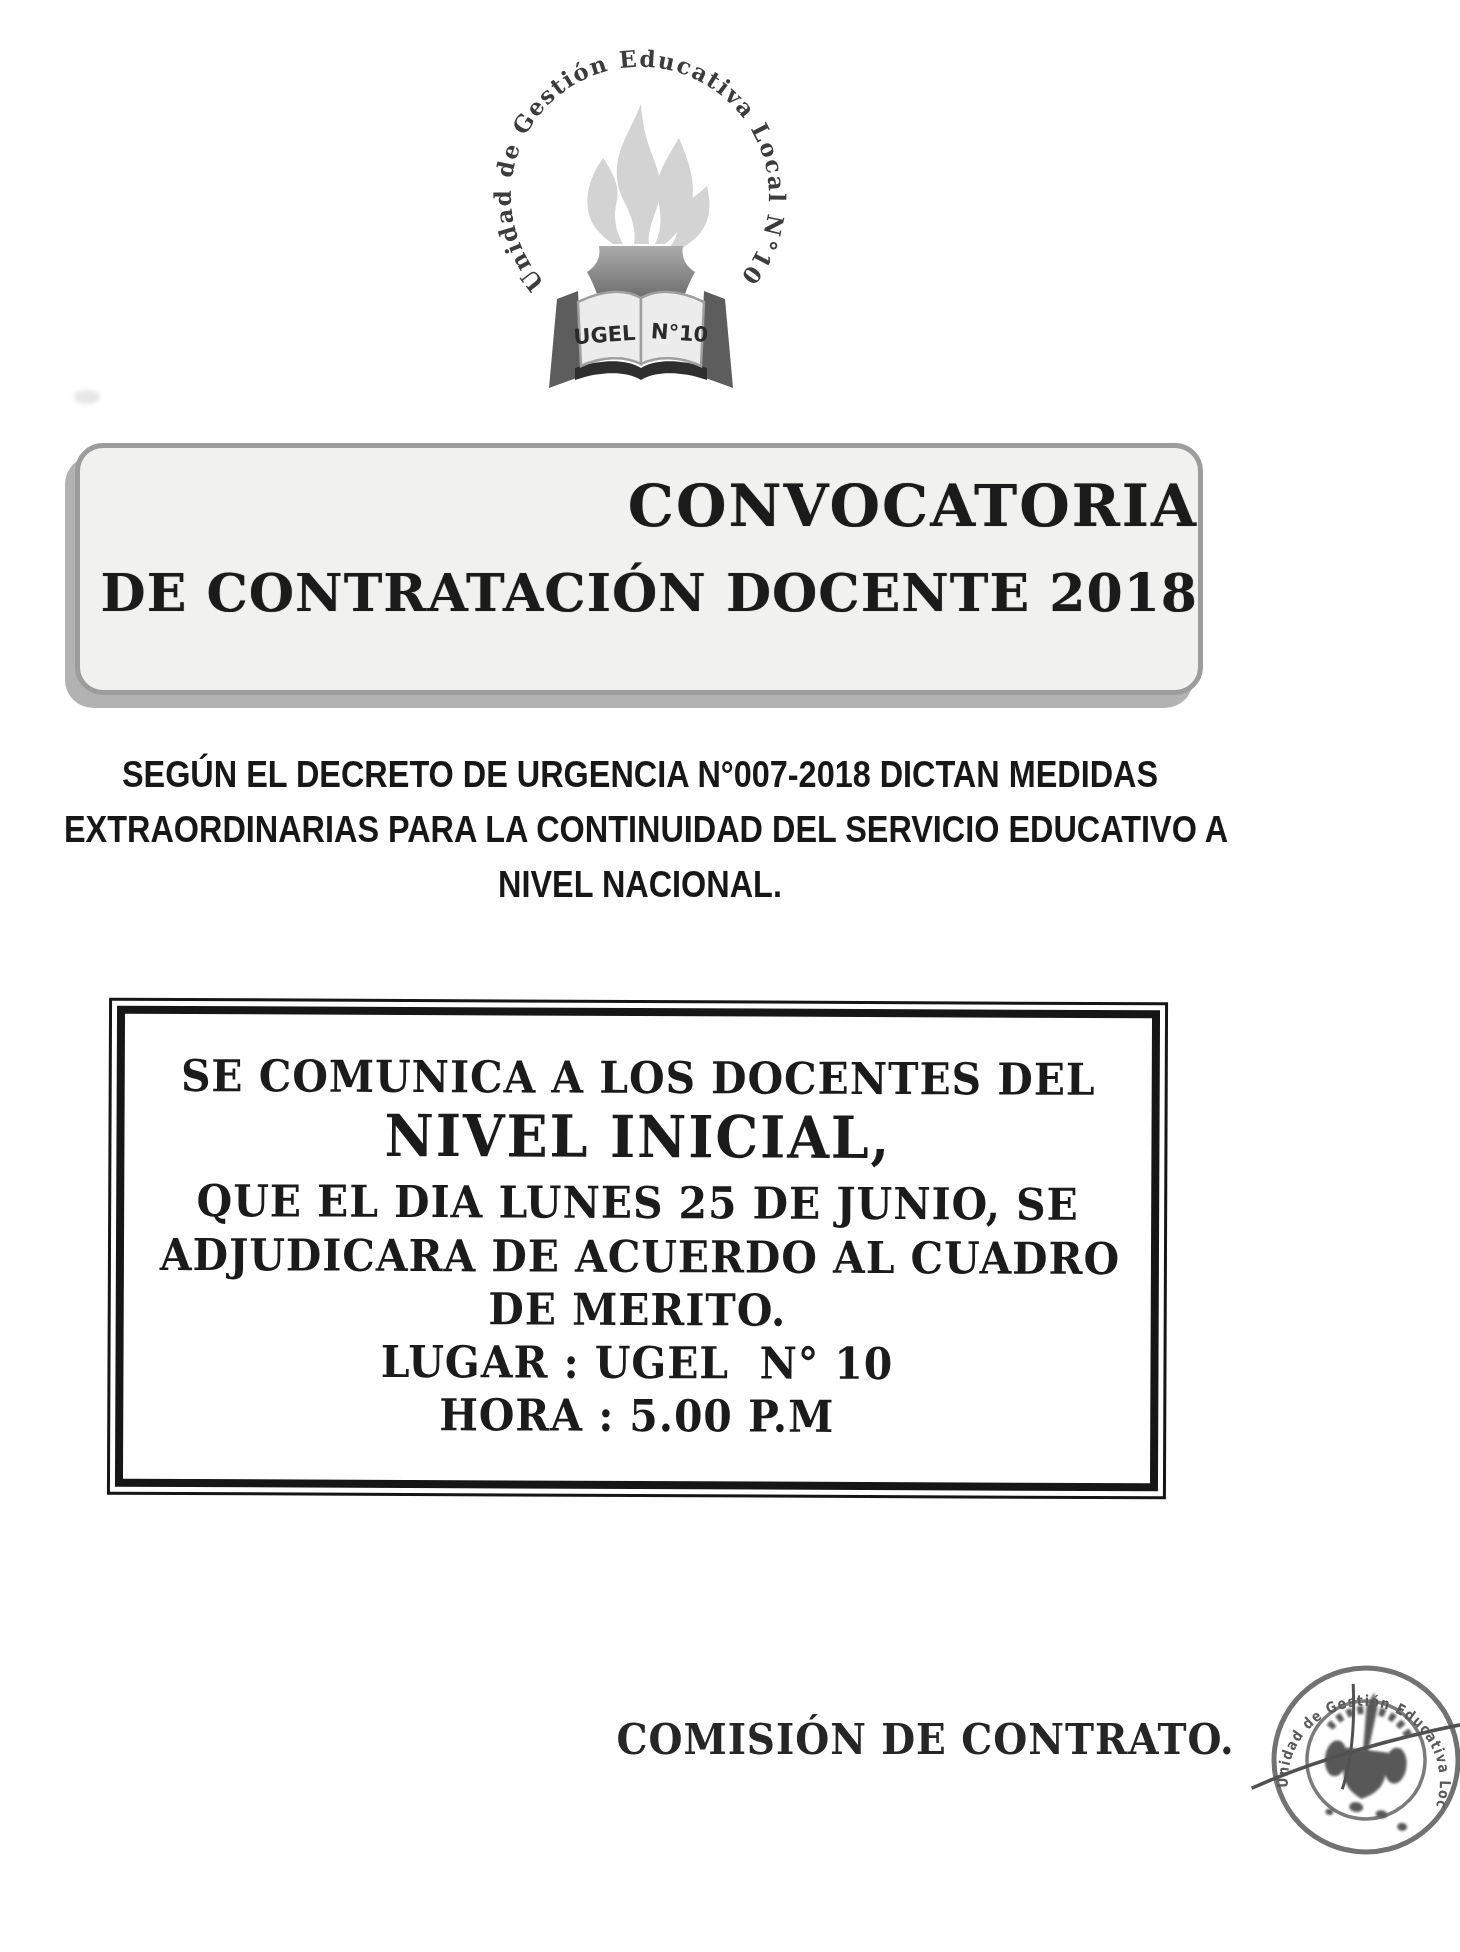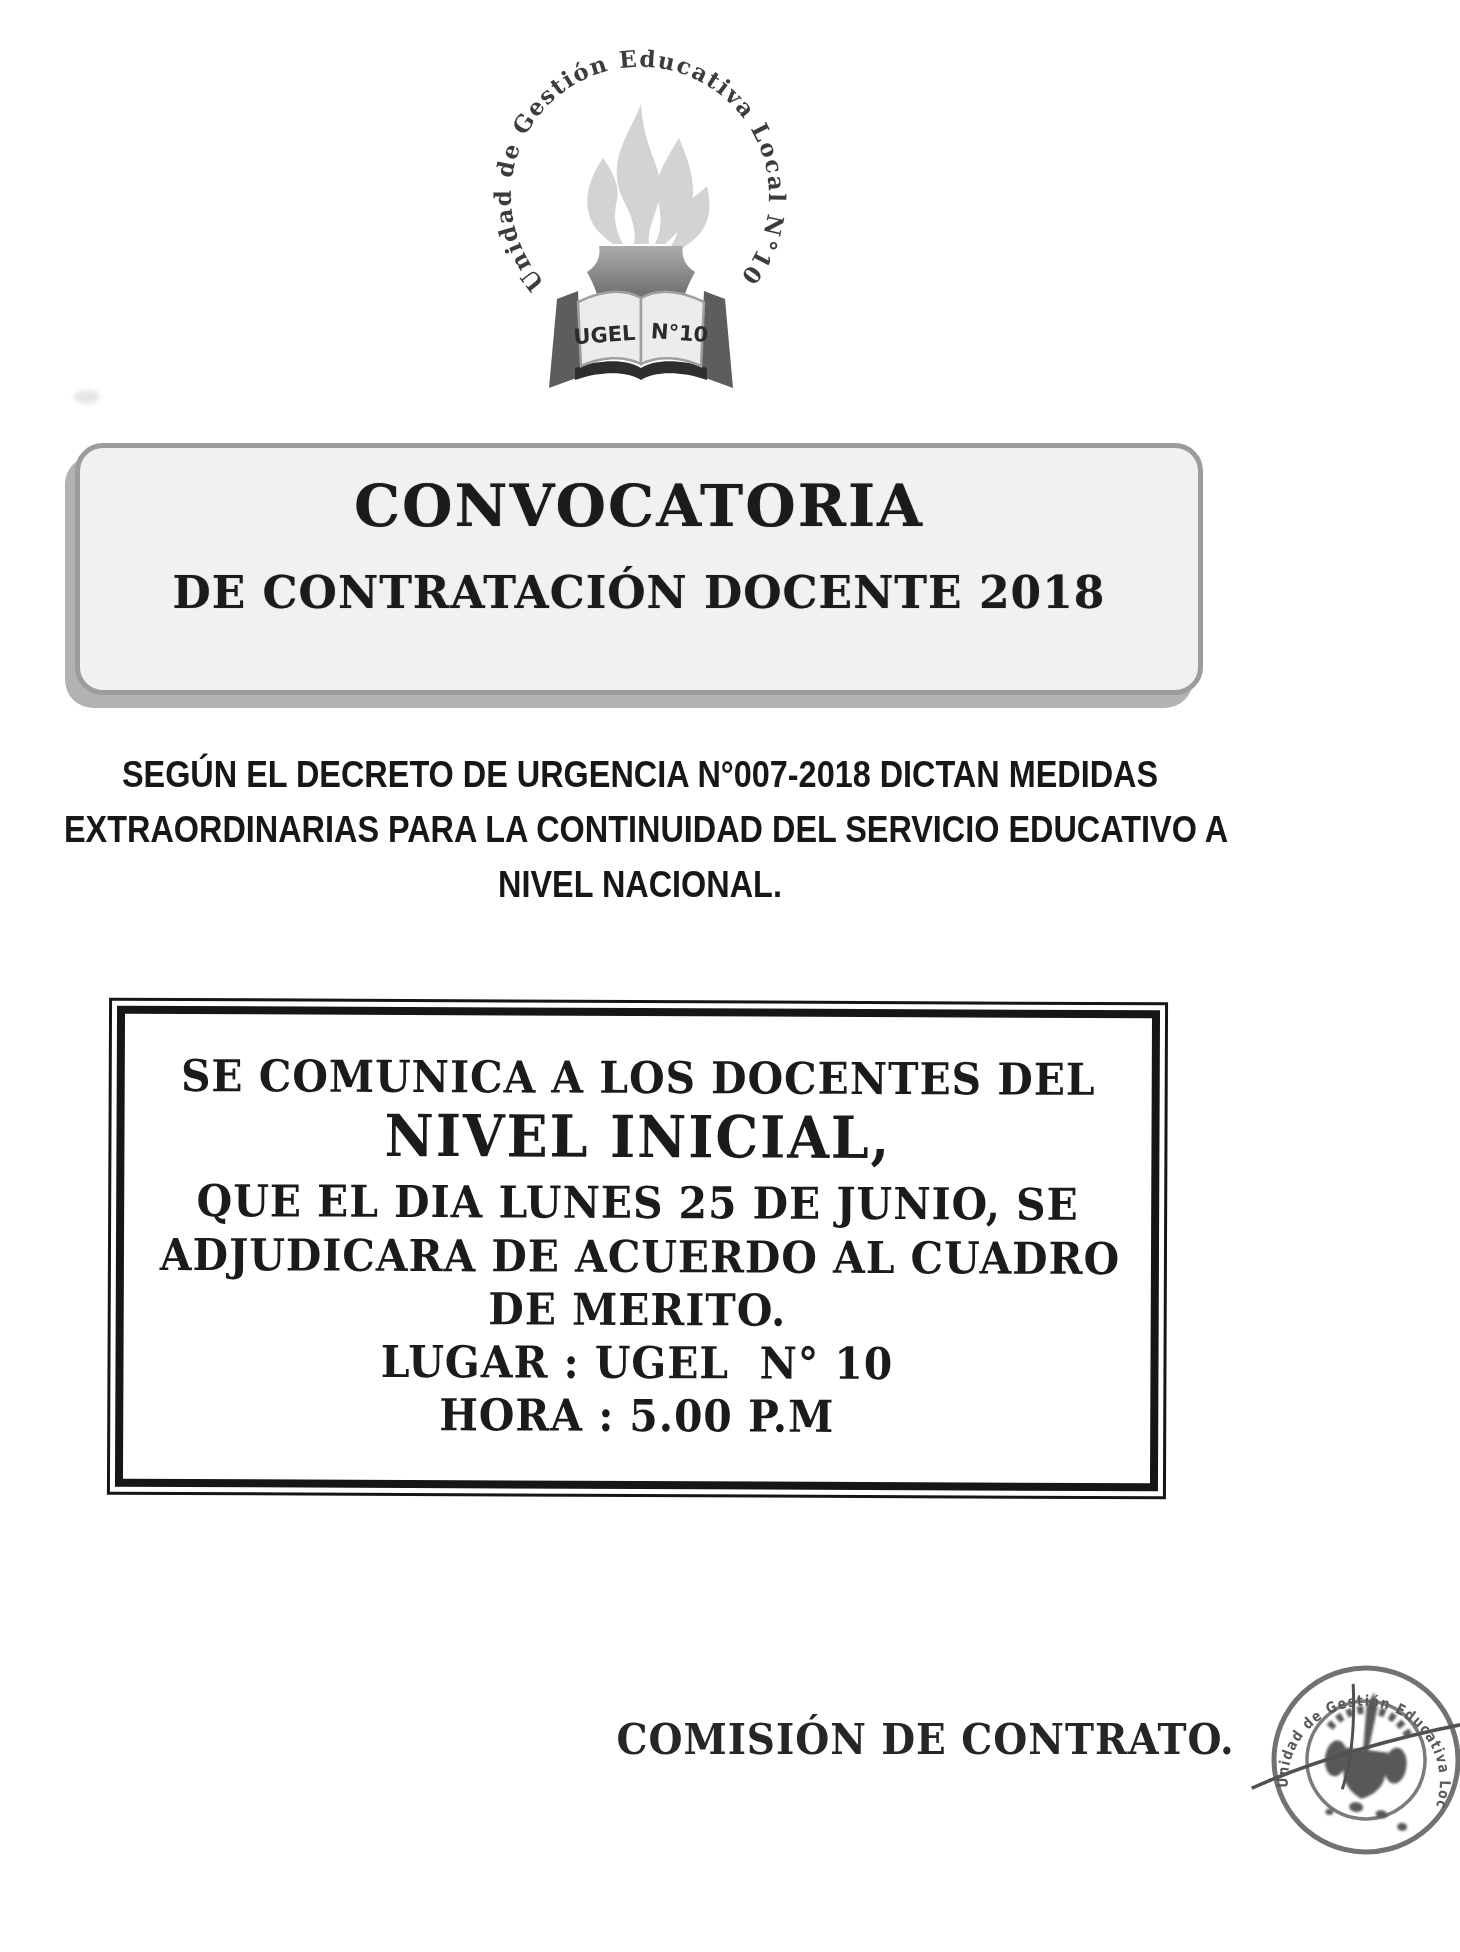--- a/index.html
+++ b/index.html
@@ -16,32 +16,32 @@
   #logo{left:483px;top:46px;width:310px;height:345px;}
 
   
   #title-box{
     left:75px;top:443px;width:1128px;height:252px;
     box-sizing:border-box;
     background:#f1f1ef;
     border:5px solid #9c9c9c;
     border-radius:28px;
     box-shadow:-10px 13px 0 #b2b2b2;
-    text-align:center;
+    text-align:right;
     padding-top:22px;
   }
   .heavy{
     font-family:"DejaVu Serif",serif;
     font-weight:bold;
     color:#1b1b1b;
     white-space:pre;
   }
   .condense{transform:scaleX(0.93);transform-origin:50% 0;}
   #title-line1{font-size:58px;line-height:72px;letter-spacing:2px;text-shadow:0 0 1px rgba(20,20,20,.45);}
-  #title-line2{font-size:44px;line-height:54px;margin-top:24px;letter-spacing:1px;text-shadow:0 0 1px rgba(20,20,20,.45);}
+  #title-line2{font-size:52px;line-height:54px;margin-top:24px;letter-spacing:1px;text-shadow:0 0 1px rgba(20,20,20,.45);}
 
   
   #intro{
     left:0px;top:747px;width:1280px;
     text-align:center;
     font-weight:bold;
     font-size:36px;line-height:55px;
     color:#171717;
     transform:scaleX(0.90);transform-origin:50% 0;
   }

